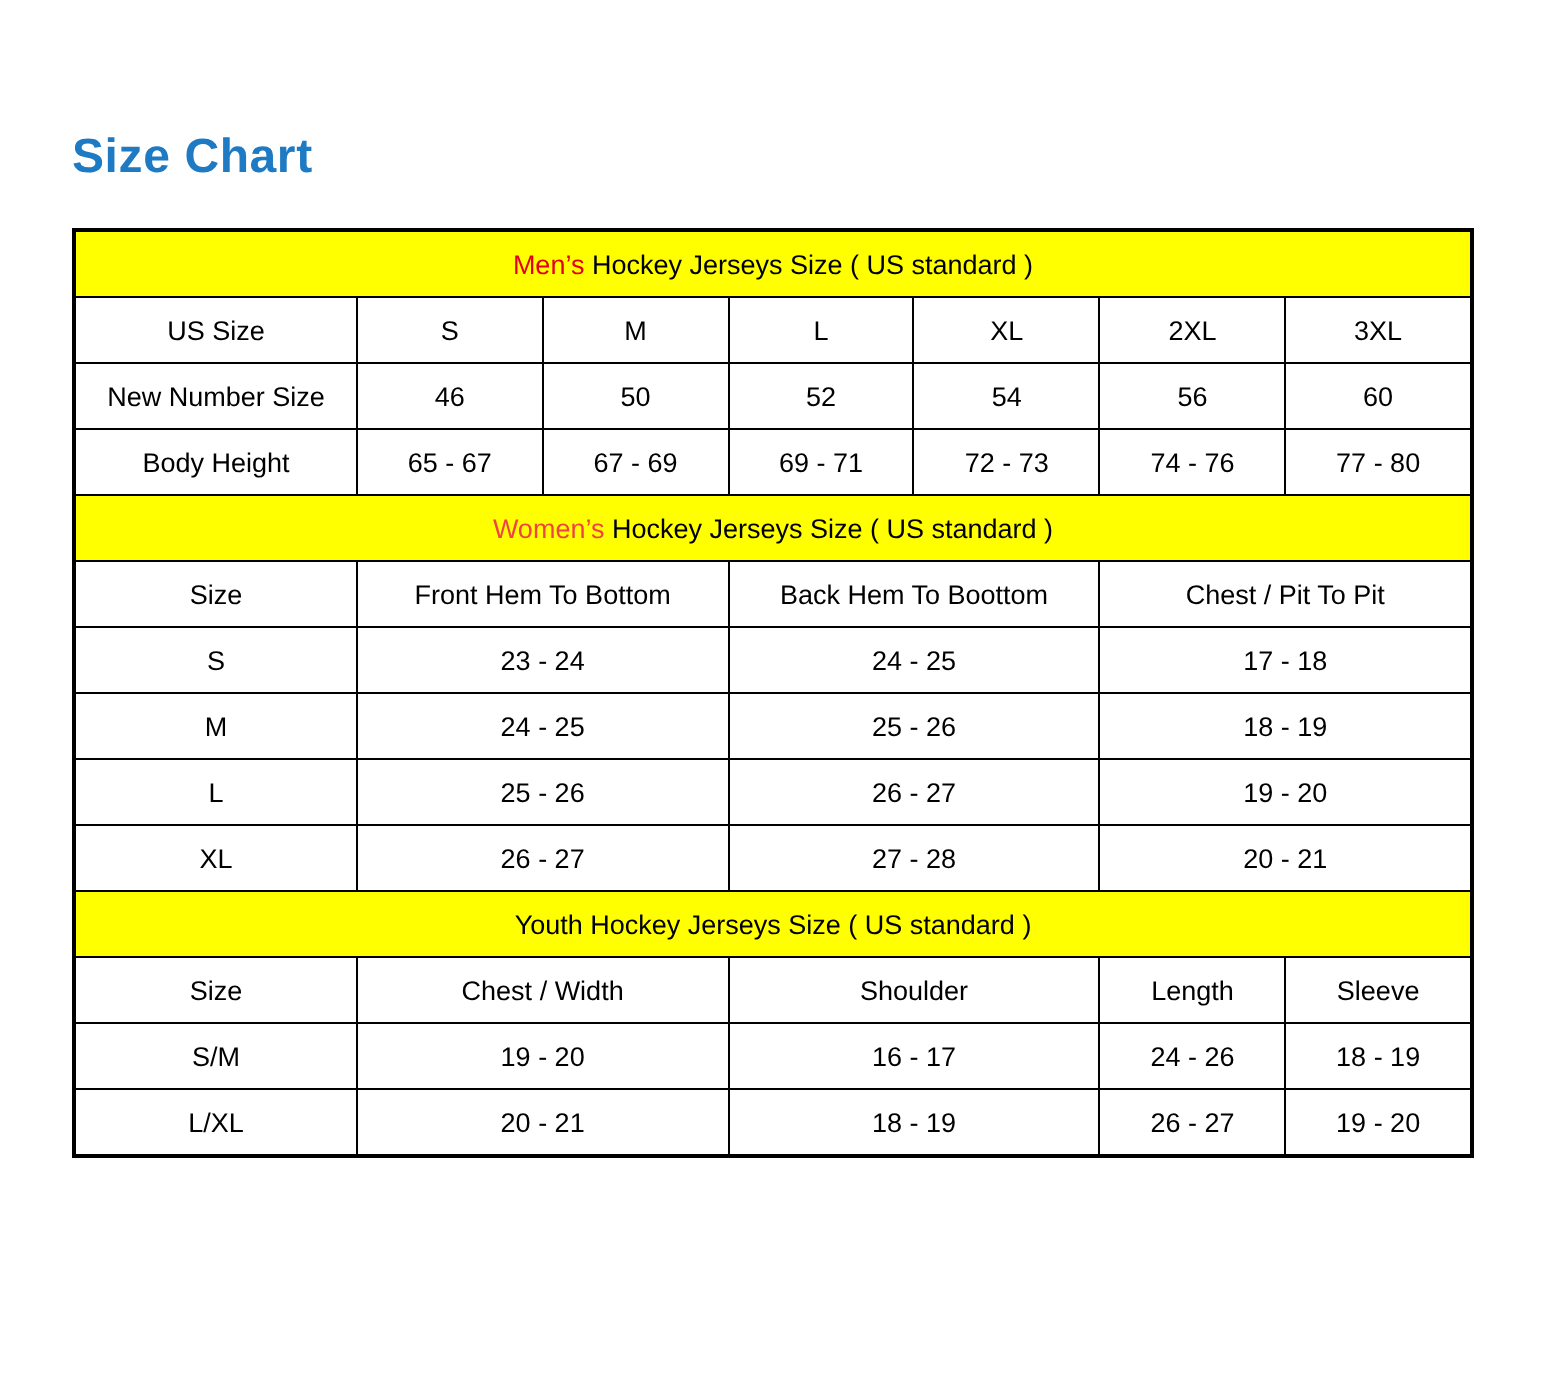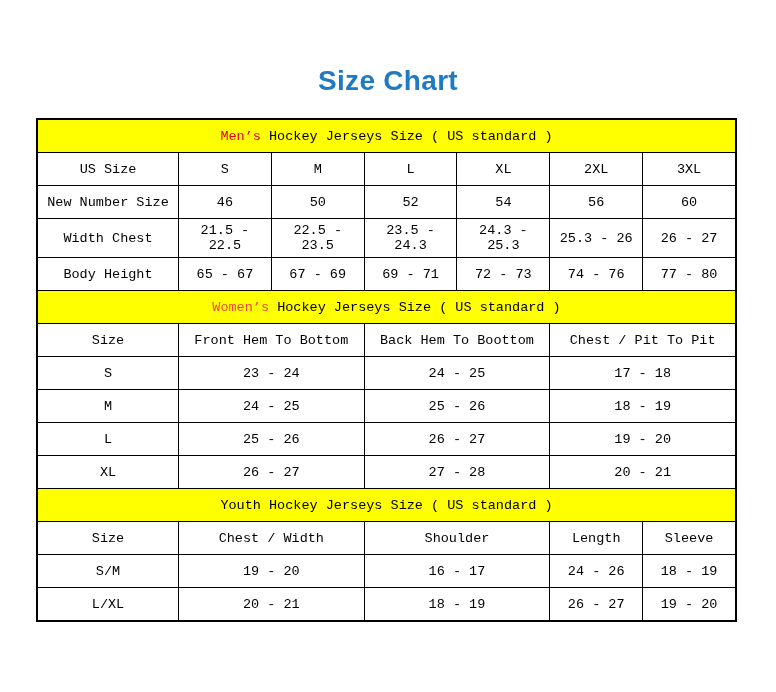--- a/index.html
+++ b/index.html
@@ -14,32 +14,32 @@
     color: #000000;
     overflow: hidden;
   }
   .page {
     width: 776px;
     height: 692px;
     position: relative;
     box-sizing: border-box;
   }
   .title {
-    text-align: center;
+    text-align: left;
     color: #1f7ac4;
-    font-size: 28px;
+    font-size: 24px;
     font-weight: bold;
     padding-top: 65px;
     letter-spacing: 0.3px;
+    padding-left: 36px;
   }
   .chart-wrap {
     margin: 21px 39px 0 36px;
     border: 1px solid #000;
     border-collapse: collapse;
-    font-family: Liberation Mono, monospace;
   }
   table.sizetable {
     border-collapse: collapse;
     width: 100%;
     table-layout: fixed;
   }
   table.sizetable td, table.sizetable th {
     border: 1px solid #000;
     text-align: center;
     vertical-align: middle;
@@ -102,29 +102,20 @@
           <td class="colhead">3XL</td>
         </tr>
         <tr>
           <td>New Number Size</td>
           <td>46</td>
           <td>50</td>
           <td>52</td>
           <td>54</td>
           <td>56</td>
           <td>60</td>
-        </tr>
-        <tr>
-          <td>Width Chest</td>
-          <td>21.5 - 22.5</td>
-          <td>22.5 - 23.5</td>
-          <td>23.5 - 24.3</td>
-          <td>24.3 - 25.3</td>
-          <td>25.3 - 26</td>
-          <td>26 - 27</td>
         </tr>
         <tr>
           <td>Body Height</td>
           <td>65 - 67</td>
           <td>67 - 69</td>
           <td>69 - 71</td>
           <td>72 - 73</td>
           <td>74 - 76</td>
           <td>77 - 80</td>
         </tr>

